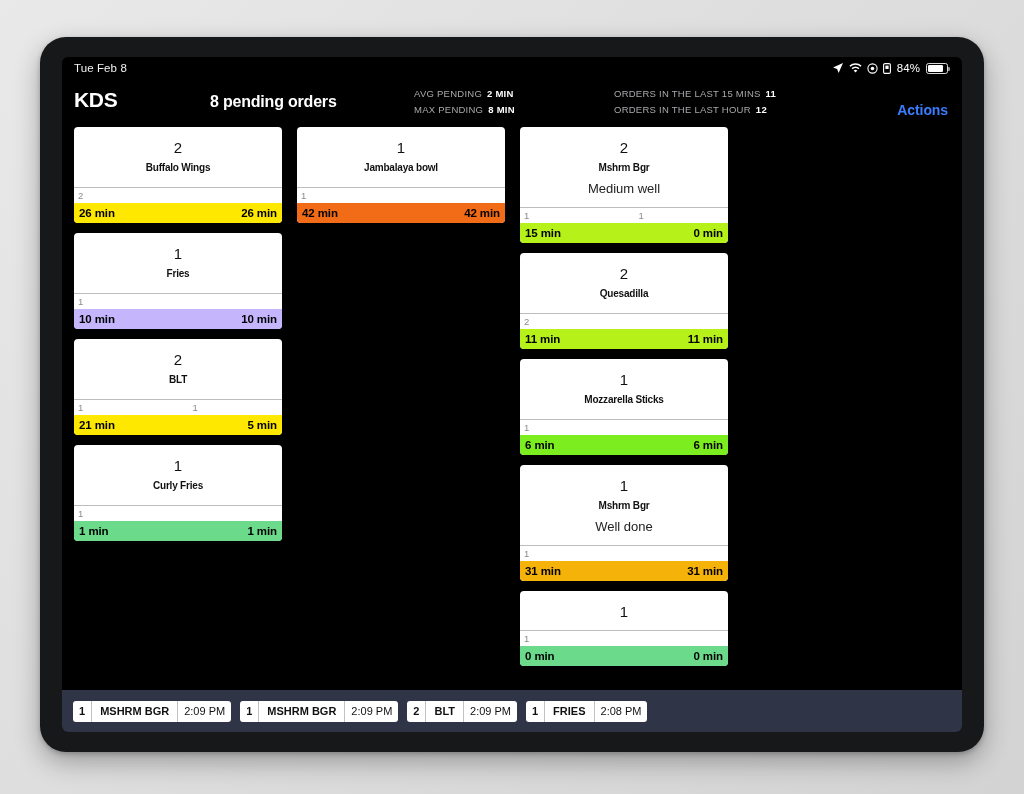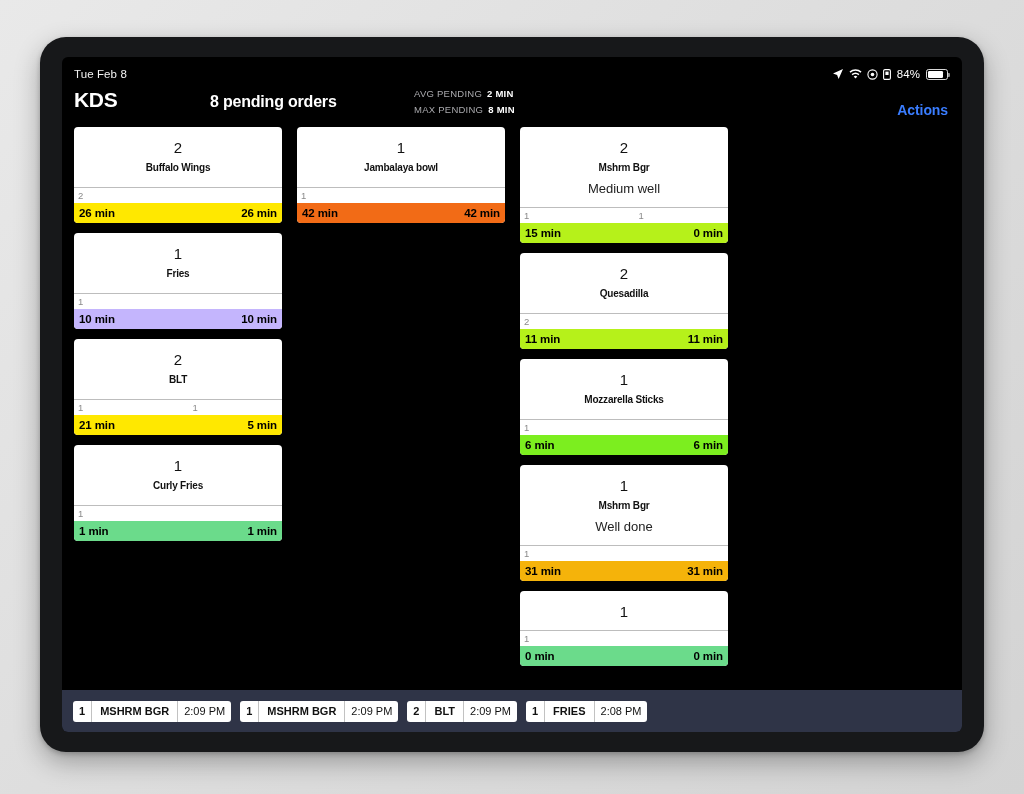--- a/index.html
+++ b/index.html
@@ -15,21 +15,21 @@
     background:#17181a;border-radius:26px;
     box-shadow:0 10px 26px rgba(0,0,0,.30), 0 2px 5px rgba(0,0,0,.22);
     padding:0;box-sizing:border-box;
   }
   #screen{
     position:absolute;left:22px;top:20px;width:900px;height:675px;
     background:#000;border-radius:6px;overflow:hidden;
   }
   
   #statusbar{
-    position:absolute;left:0;top:6px;width:100%;height:22px;
+    position:absolute;left:0;top:0;width:100%;height:22px;
     display:flex;align-items:center;justify-content:space-between;
     padding:0 14px 0 12px;box-sizing:border-box;color:#fff;
   }
   #statusbar .date{font-size:11.5px;font-weight:400;letter-spacing:.1px;color:#f2f2f2;}
   .sb-right{display:flex;align-items:center;gap:5px;text-align:right;}
   .sb-right svg{display:block;}
   .sb-pct{font-size:11.5px;font-weight:500;color:#fff;margin-left:1px;letter-spacing:.1px;}
   .batt{
     width:22px;height:11px;border:1.2px solid rgba(255,255,255,.85);
     border-radius:2.6px;position:relative;box-sizing:border-box;padding:1px;margin-left:1px;
@@ -122,20 +122,28 @@
 
       <div id="stats-left">
         <div class="stat-row">
           <span class="stat-lbl">AVG PENDING</span><span class="stat-val">2 MIN</span>
         </div>
         <div class="stat-row">
           <span class="stat-lbl">MAX PENDING</span><span class="stat-val">8 MIN</span>
         </div>
       </div>
 
+      <div id="stats-right">
+        <div class="stat-row">
+          <span class="stat-lbl">ORDERS IN THE LAST 15 MINS</span><span class="stat-val">11</span>
+        </div>
+        <div class="stat-row">
+          <span class="stat-lbl">ORDERS IN THE LAST HOUR</span><span class="stat-val">12</span>
+        </div>
+      </div>
 
       <div id="actions">Actions</div>
     </div>
 
     <div id="board">
         <div class="column">
           <div class="card">
             <div class="card-body">
               <div class="card-qty">2</div>
               <div class="card-name">Buffalo Wings</div>

